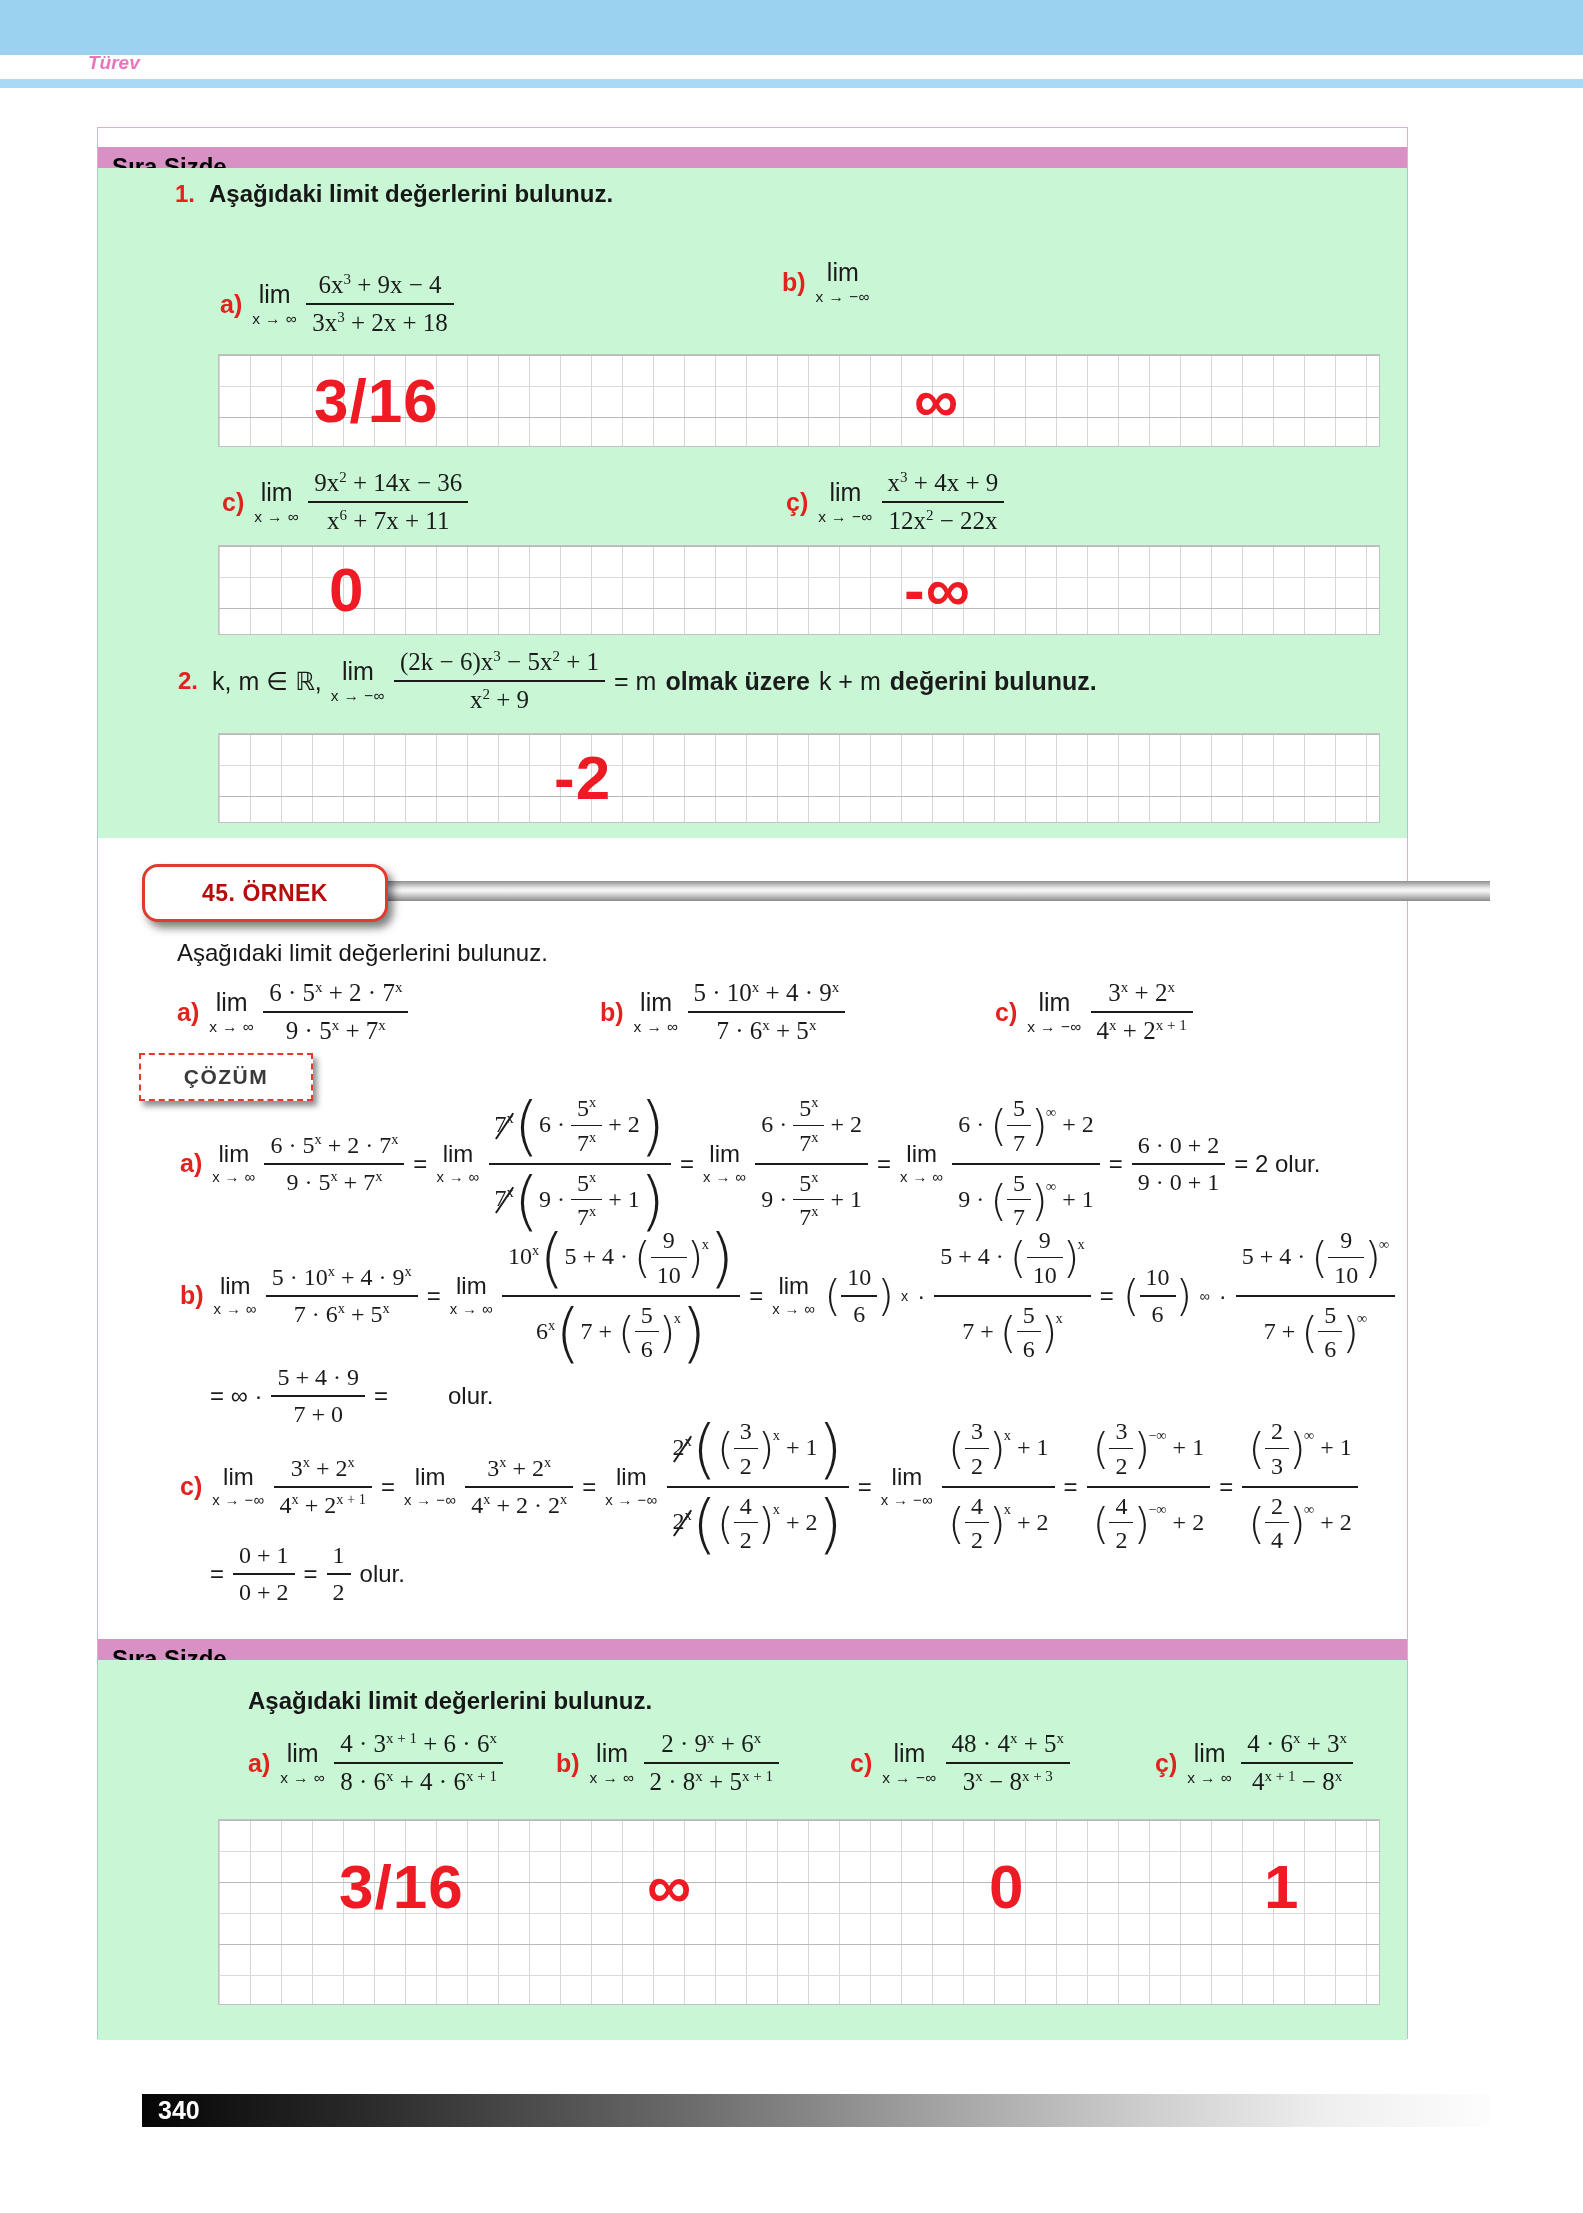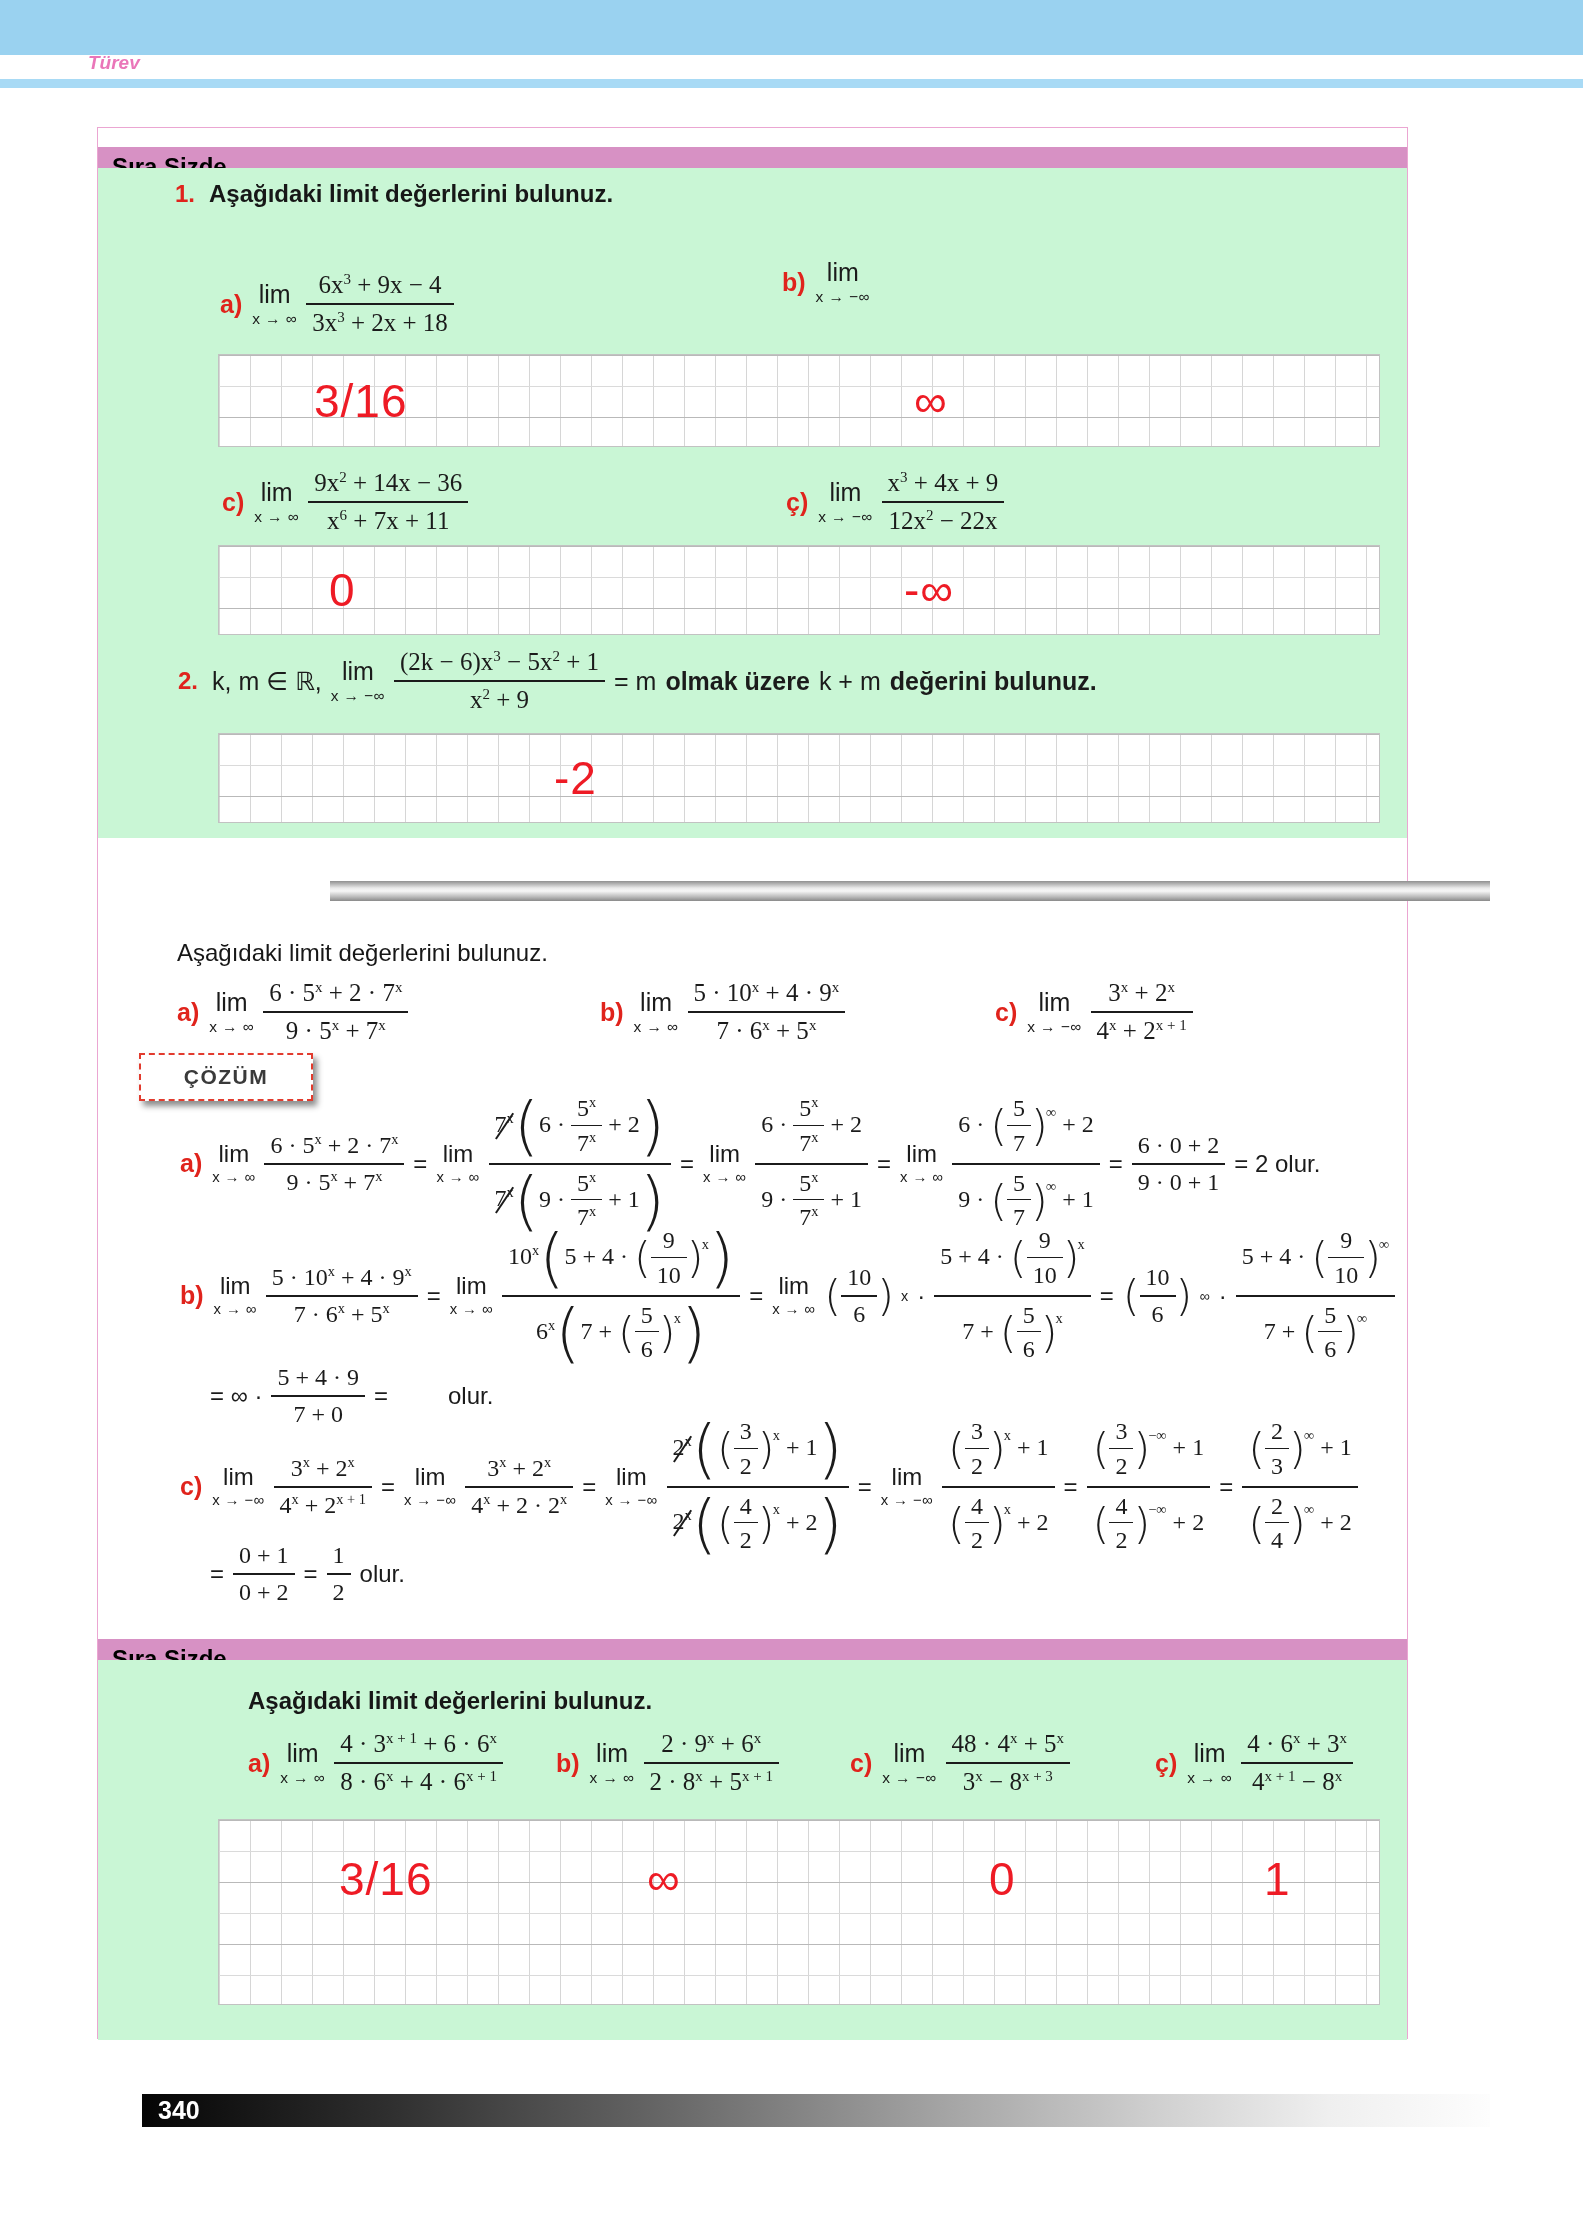--- a/index.html
+++ b/index.html
@@ -51,22 +51,22 @@
   .sqrt{display:inline-block;border-top:2px solid #1b1b1b;padding:1px 3px 0;}
   .blank{display:inline-block;width:42px;}
 
   
   .grid{position:absolute;background:#fff;border:1px solid #c2c2c2;box-sizing:border-box;
     background-image:
       linear-gradient(to bottom,#b9b9b9 1px,transparent 1px),
       linear-gradient(to bottom,#dadada 1px,transparent 1px),
       linear-gradient(to right,#d6d6d6 1px,transparent 1px);
     background-size:100% 62px,100% 31px,31px 100%;}
-  .ans{position:absolute;top:50%;transform:translateY(-50%);color:#ee1b25;font-weight:400;
-       font-size:46px;line-height:1;letter-spacing:1px;}
+  .ans{position:absolute;top:50%;transform:translateY(-50%);color:#ee1b25;font-weight:700;
+       font-size:62px;line-height:1;letter-spacing:1px;}
   .ans.g4{top:36px;transform:none;}
 
   
   .graybar{position:absolute;height:20px;z-index:1;
      background:linear-gradient(180deg,#8f8f8f 0%,#e9e9e9 35%,#f7f7f7 50%,#bdbdbd 78%,#8a8a8a 100%);}
   .badge{position:absolute;z-index:2;background:#fff;border:3px solid #e23b2e;border-radius:16px;
      box-shadow:5px 6px 8px rgba(0,0,0,0.5);display:flex;align-items:center;justify-content:center;
      font-size:23px;font-weight:700;color:#b50d0d;letter-spacing:0.5px;}
   .cozum{position:absolute;z-index:2;background:#fff;border:2px dashed #e23b2e;
      box-shadow:4px 5px 6px rgba(0,0,0,0.45);display:flex;align-items:center;justify-content:center;
@@ -167,20 +167,21 @@
             </span> = m <span class="tb">olmak üzere</span> k + m <span class="tb">değerini bulunuz.</span></span>
       </div>
 
       <div class="grid" style="left:120px;top:565px;width:1162px;height:90px;">
         <span class="ans" style="left:335px;">-2</span>
       </div>
 
     </div>
 
     <div class="graybar" style="left:232px;top:753px;width:1160px;"></div>
+    <div class="badge" style="left:44px;top:736px;width:240px;height:52px;">45. ÖRNEK</div>
 
     <div class="prompt-reg" style="left:79px;top:811px;">Aşağıdaki limit değerlerini bulunuz.</div>
 
     <div class="fitem" style="left:79px;top:848px;">
       <span class="lbl">a)</span>
       <span class="math">
           <span class="lm">
             <span class="t">lim</span>
             <span class="u">x → ∞</span>
           </span>

